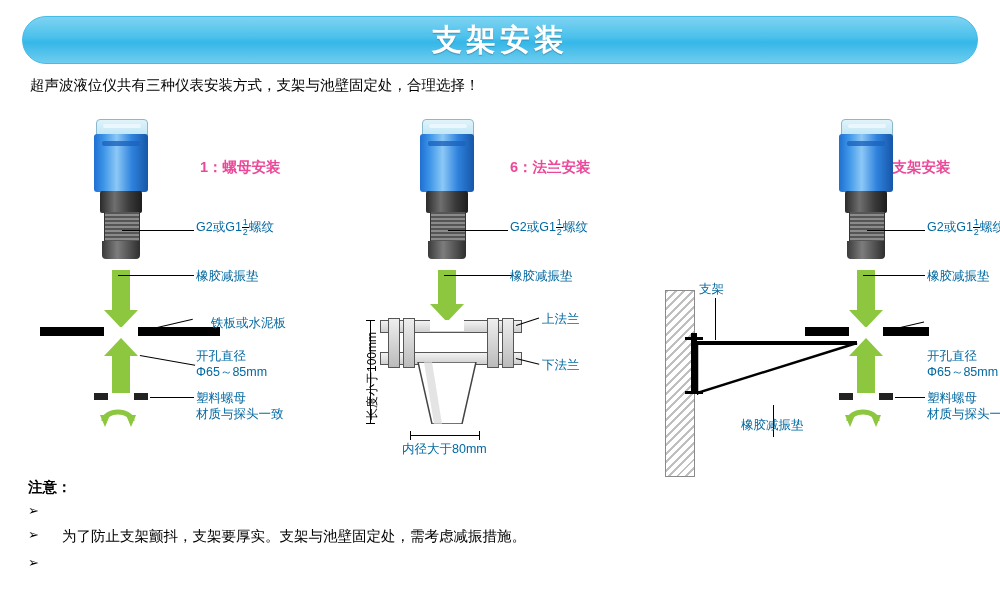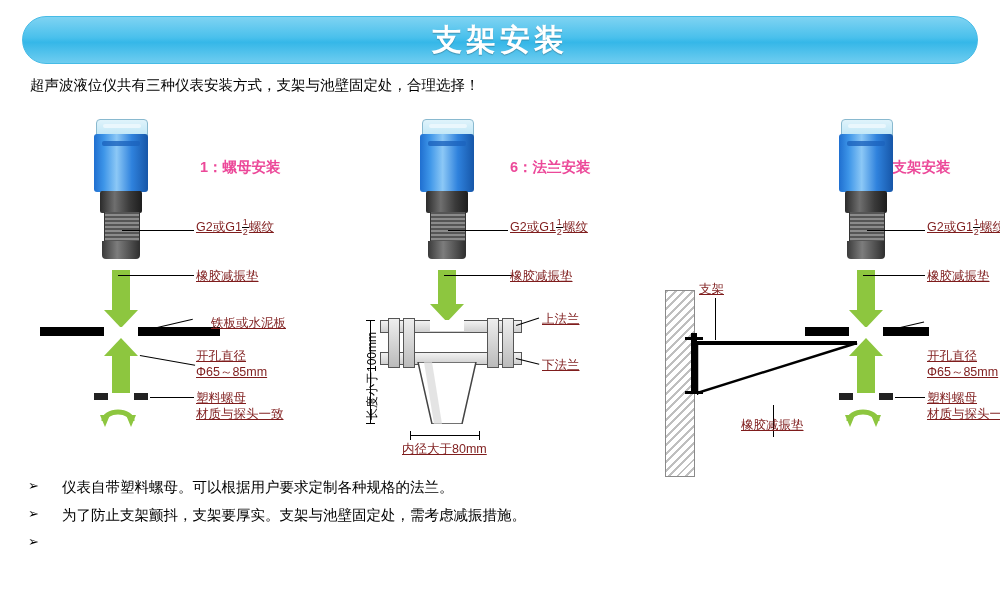--- a/index.html
+++ b/index.html
@@ -70,21 +70,21 @@
   
   .arrow-down,.arrow-up{position:absolute;width:34px;}
   .arrow-shaft{position:absolute;left:8px;width:18px;background:#8dc63f;}
   .arrow-head{position:absolute;left:0;width:0;height:0;border-left:17px solid transparent;border-right:17px solid transparent;}
   .arrow-down .arrow-head{border-top:18px solid #8dc63f;}
   .arrow-up .arrow-head{border-bottom:18px solid #8dc63f;}
 
   .plate{position:absolute;background:#000;}
   .hole{position:absolute;background:#fff;}
 
-  .lbl{position:absolute;font-size:12.5px;color:#7f1d1d;white-space:nowrap;line-height:1.35;text-decoration:underline;}
+  .lbl{position:absolute;font-size:12.5px;color:#0369a1;white-space:nowrap;line-height:1.35;}
   .ln{position:absolute;background:#000;height:1px;transform-origin:0 0;}
 
   .frac{display:inline-block;vertical-align:-0.45em;text-align:center;font-size:9px;line-height:1;}
   .frac .n{display:block;border-bottom:1px solid #000;padding:0 1px;}
   .frac .d{display:block;padding:0 1px;}
 
   
   .fl-plate{position:absolute;background:linear-gradient(to bottom,#f2f2f2,#cfcfcf);border:1px solid #555;}
   .bolt{position:absolute;background:linear-gradient(to bottom,#eee,#bbb);border:1px solid #555;}
   .cone{position:absolute;}
@@ -278,23 +278,23 @@
   </div>
   <div class="lbl" style="left:272px;top:163px;">橡胶减振垫</div>
   <div class="lbl" style="left:272px;top:243px;">开孔直径</div>
   <div class="lbl" style="left:272px;top:259px;">Φ65～85mm</div>
   <div class="lbl" style="left:272px;top:285px;">塑料螺母</div>
   <div class="lbl" style="left:272px;top:301px;">材质与探头一致</div>
   <div class="lbl" style="left:86px;top:312px;">橡胶减振垫</div>
 </div>
 
 <div class="notes">
+  <div class="notes-title">注意：</div>
   <div class="note-row">
     <span class="note-bullet">➢</span>
-    <span class="note-text">仪表自带塑料螺母。可以根据用户要求定制各种规格的法兰。</span>
   </div>
   <div class="note-row">
     <span class="note-bullet">➢</span>
     <span class="note-text">为了防止支架颤抖，支架要厚实。支架与池壁固定处，需考虑减振措施。</span>
   </div>
   <div class="note-row">
     <span class="note-bullet">➢</span>
   </div>
 </div>
 

